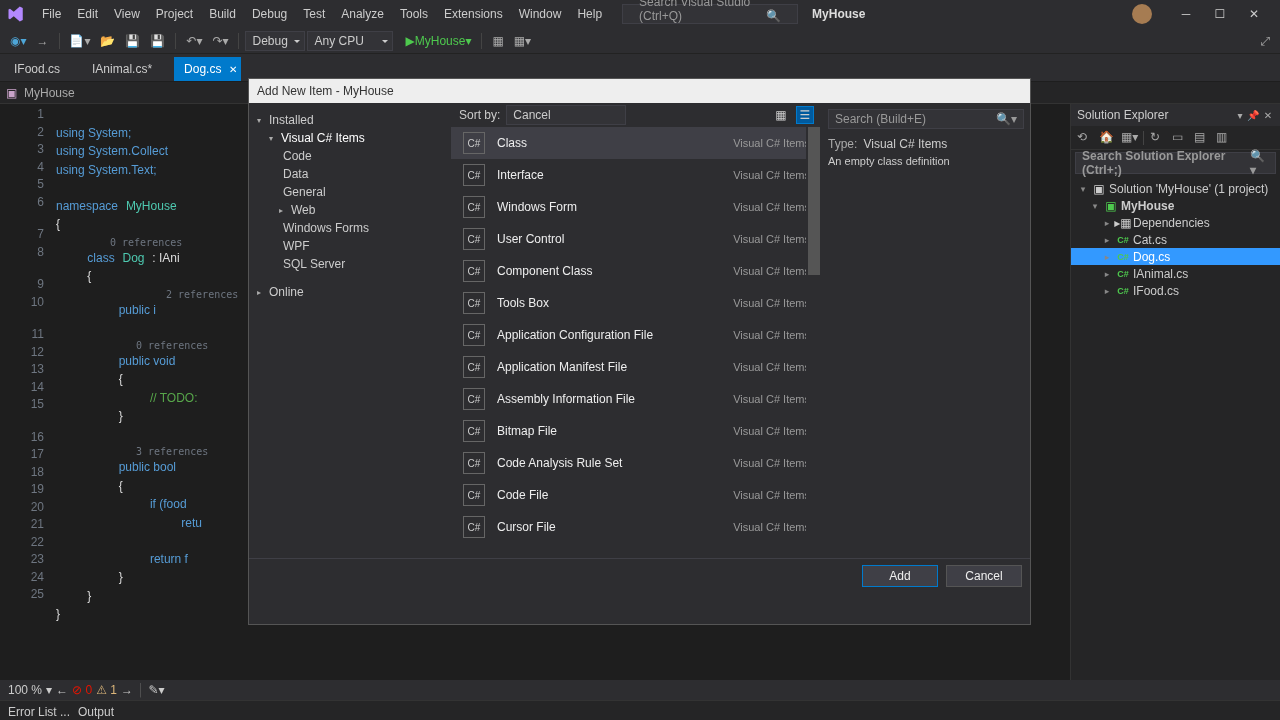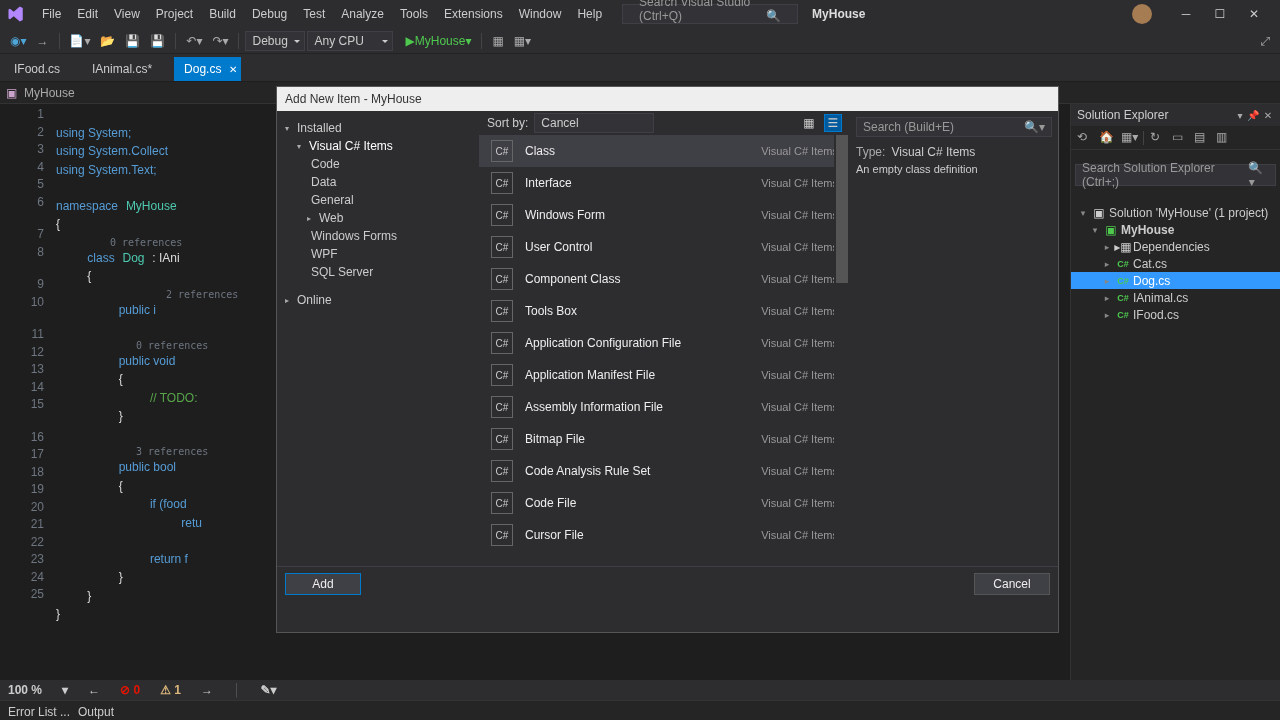--- a/index.html
+++ b/index.html
@@ -45,32 +45,32 @@
 .type { color:#4ec9b0; }
 .cm { color:#57a64a; }
 
 
 .sol { width:210px; background:#252526; display:flex; flex-direction:column; border-left:1px solid #333; }
 .sol-title { height:22px; background:#2d2d30; display:flex; align-items:center; padding:0 6px; color:#ccc; }
 .sol-title .tgl { margin-left:auto; display:flex; gap:2px; }
 .sol-title .tgl span { width:12px; height:12px; display:flex; align-items:center; justify-content:center; color:#aaa; font-size:10px; cursor:pointer; }
 .sol-toolbar { height:24px; background:#252526; display:flex; align-items:center; gap:6px; padding:0 6px; border-bottom:1px solid #333; }
 .sol-toolbar span { width:16px; height:16px; color:#aaa; cursor:pointer; }
-.sol-search { height:22px; margin:14px 4px; background:#333337; border:1px solid #3f3f46; display:flex; align-items:center; padding:0 6px; color:#999; font-size:11px; }
+.sol-search { height:22px; margin:2px 4px; background:#333337; border:1px solid #3f3f46; display:flex; align-items:center; padding:0 6px; color:#999; font-size:11px;font-weight:bold; }
 .sol-search .icon { margin-left:auto; }
 .tree { flex:1; padding:4px 0; overflow:auto; }
 .tree-item { display:flex; align-items:center; height:17px; padding-left:6px; color:#ccc; cursor:pointer; }
 .tree-item.selected { background:#3399ff; color:#fff; }
 .tree-item .exp { width:12px; text-align:center; color:#888; font-size:9px; }
 .tree-item .ico { width:14px; height:14px; margin:0 3px; display:flex; align-items:center; justify-content:center; }
 .cs-ico { color:#4ec94e; font-size:9px; font-weight:bold; }
 .prj-ico { color:#4ec94e; }
 
 
-.modal { position:absolute; left:248px; top:86px; width:783px; height:547px; background:#2d2d30; border:1px solid #555; display:flex; flex-direction:column;margin-left:28px; }
+.modal { position:absolute; left:248px; top:78px; width:783px; height:547px; background:#2d2d30; border:1px solid #555; display:flex; flex-direction:column; }
 .modal-title { height:24px; background:#eeeeee; color:#333; display:flex; align-items:center; padding:0 8px; font-size:12px; }
 .modal-body { flex:1; display:flex; overflow:hidden; }
 .modal-left { width:202px; background:#2d2d30; padding:8px 0; }
 .modal-left .cat { display:flex; align-items:center; height:18px; padding-left:8px; color:#ccc; cursor:pointer; }
 .modal-left .cat .exp { width:12px; color:#aaa; font-size:8px; }
 .modal-left .cat.sel { color:#fff; }
 .modal-left .sub { padding-left:34px; height:18px; display:flex; align-items:center; color:#ccc; cursor:pointer; }
 .modal-center { flex:1; display:flex; flex-direction:column; background:#2d2d30; }
 .mc-top { height:24px; display:flex; align-items:center; padding:4px 8px; gap:6px; }
 .mc-top .sort { width:120px; height:20px; background:#333337; border:1px solid #3f3f46; padding:0 6px; color:#ccc; font-size:11px; display:flex; align-items:center; }
@@ -85,27 +85,27 @@
 .mc-scroll { position:absolute; right:0; top:0; width:16px; height:100%; background:#2d2d30; }
 .mc-scroll-thumb { position:absolute; left:2px; top:0; width:12px; height:148px; background:#555; }
 .modal-right { width:208px; background:#2d2d30; padding:6px; }
 .mr-search { height:20px; background:#333337; border:1px solid #3f3f46; display:flex; align-items:center; padding:0 6px; color:#999; font-size:11px; margin-bottom:8px; }
 .mr-row { color:#ccc; font-size:11px; margin:4px 0; }
 .mr-row .lbl { color:#aaa; }
 .modal-bottom { height:66px; background:#2d2d30; border-top:1px solid #3f3f46; padding:6px 8px; display:flex; flex-direction:column; }
 .mb-name-row { display:flex; align-items:center; gap:8px; margin-bottom:8px; }
 .mb-name-row label { color:#ccc; text-decoration:underline; }
 .mb-name-row input { flex:1; height:20px; background:#333337; border:1px solid #007acc; color:#fff; padding:0 6px; outline:none; }
-.mb-btns { display:flex; justify-content:space-between; gap:8px; }
+.mb-btns { display:flex; justify-content:flex-end; gap:8px; }
 .mb-btn { width:76px; height:22px; background:#3f3f46; border:1px solid #555; color:#eee; display:flex; align-items:center; justify-content:center; cursor:pointer; }
 .mb-btn.primary { border-color:#007acc; }
 
 
 .bottom-strip { height:22px; background:#252526; display:flex; align-items:center; padding:0 8px; gap:8px; border-top:1px solid #333; }
-.zoom-row { height:20px; background:#2d2d30; display:flex; align-items:center; padding:0 8px; gap:20px; color:#ccc; font-size:11px;font-weight:bold; }
+.zoom-row { height:20px; background:#2d2d30; display:flex; align-items:center; padding:0 8px; gap:4px; color:#ccc; font-size:11px; }
 .zoom-row .err { color:#e51400; }
 .zoom-row .warn { color:#dcb67a; }
 </style>
 </head>
 <body>
 
 <div class="menubar">
   <div class="vs-logo">
     <svg width="18" height="18" viewBox="0 0 24 24">
         <path fill="currentColor" d="M17 2L9 9L4 5L2 6v12l2 1l5-4l8 7l4-2V4L17 2z"></path>

